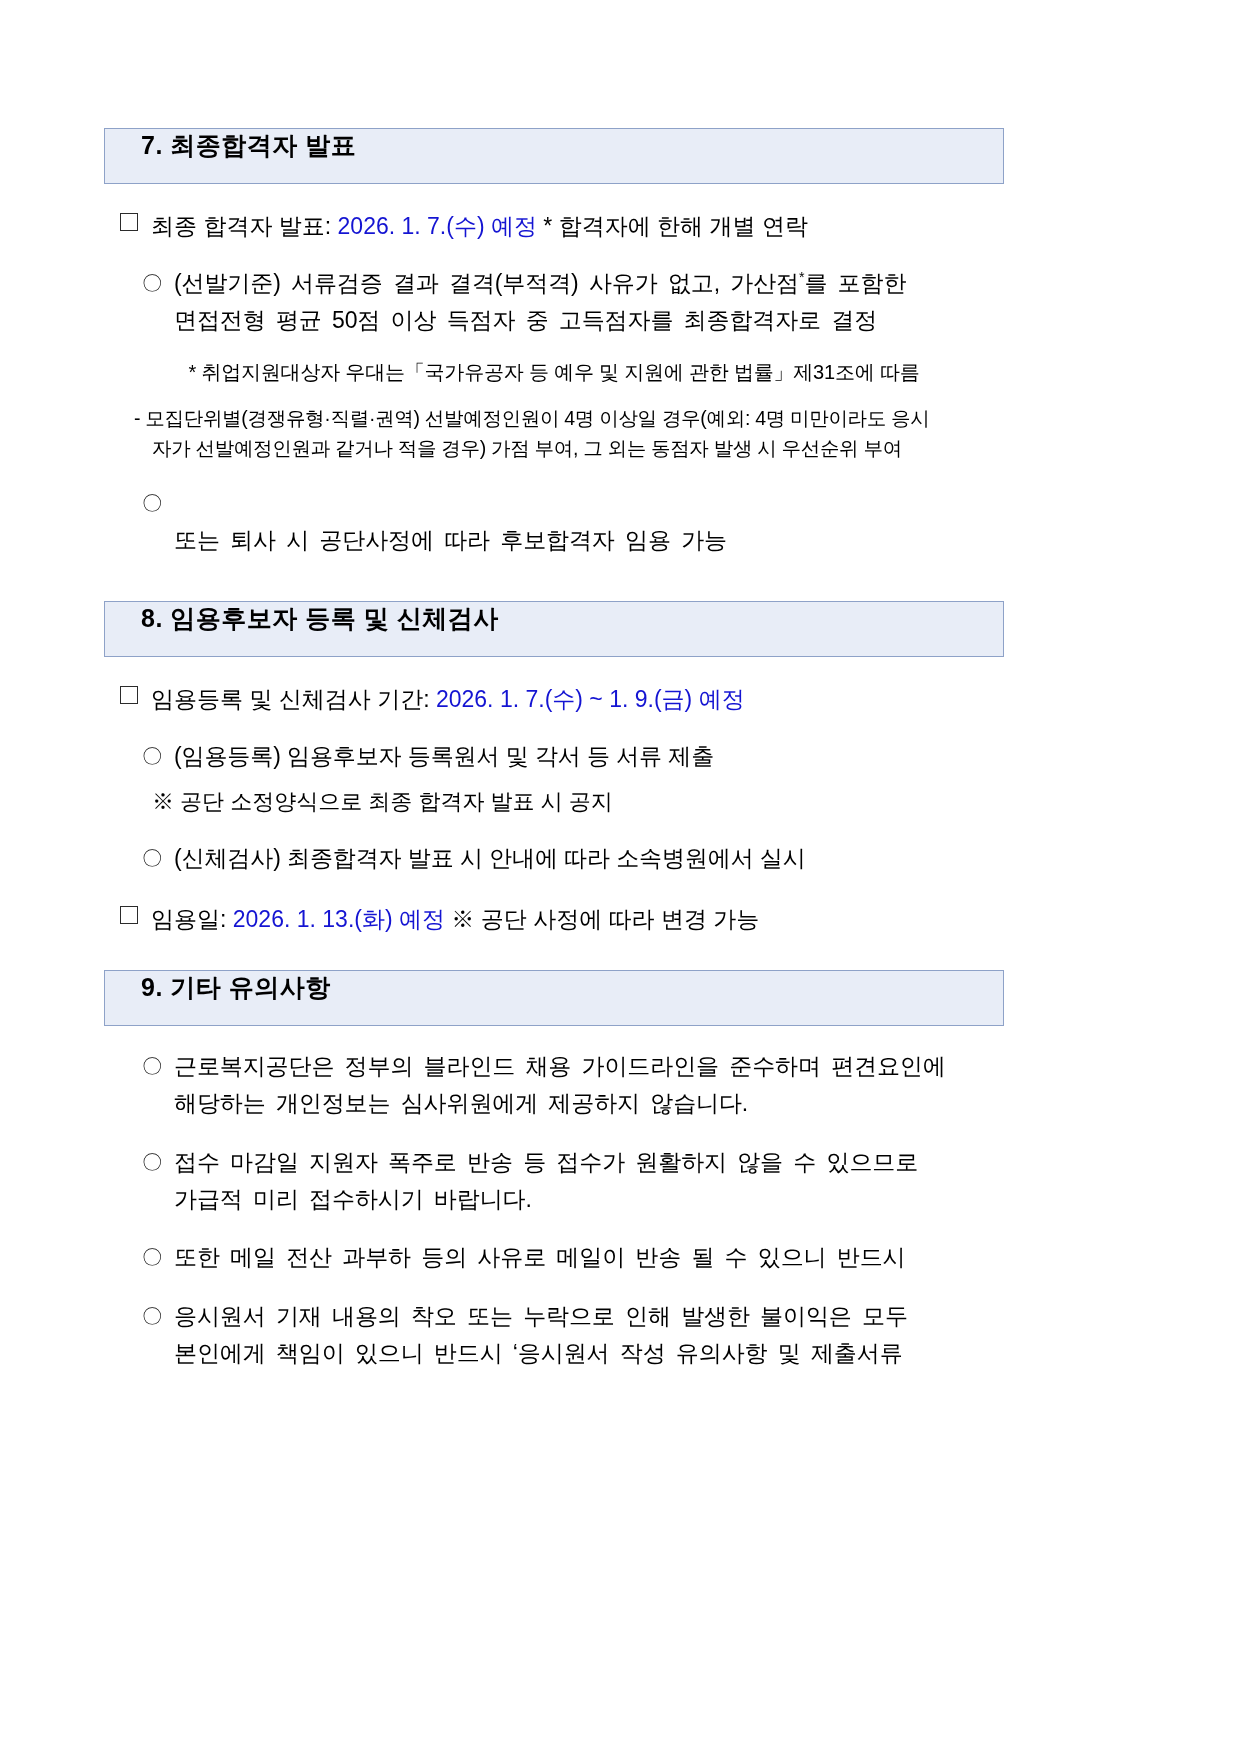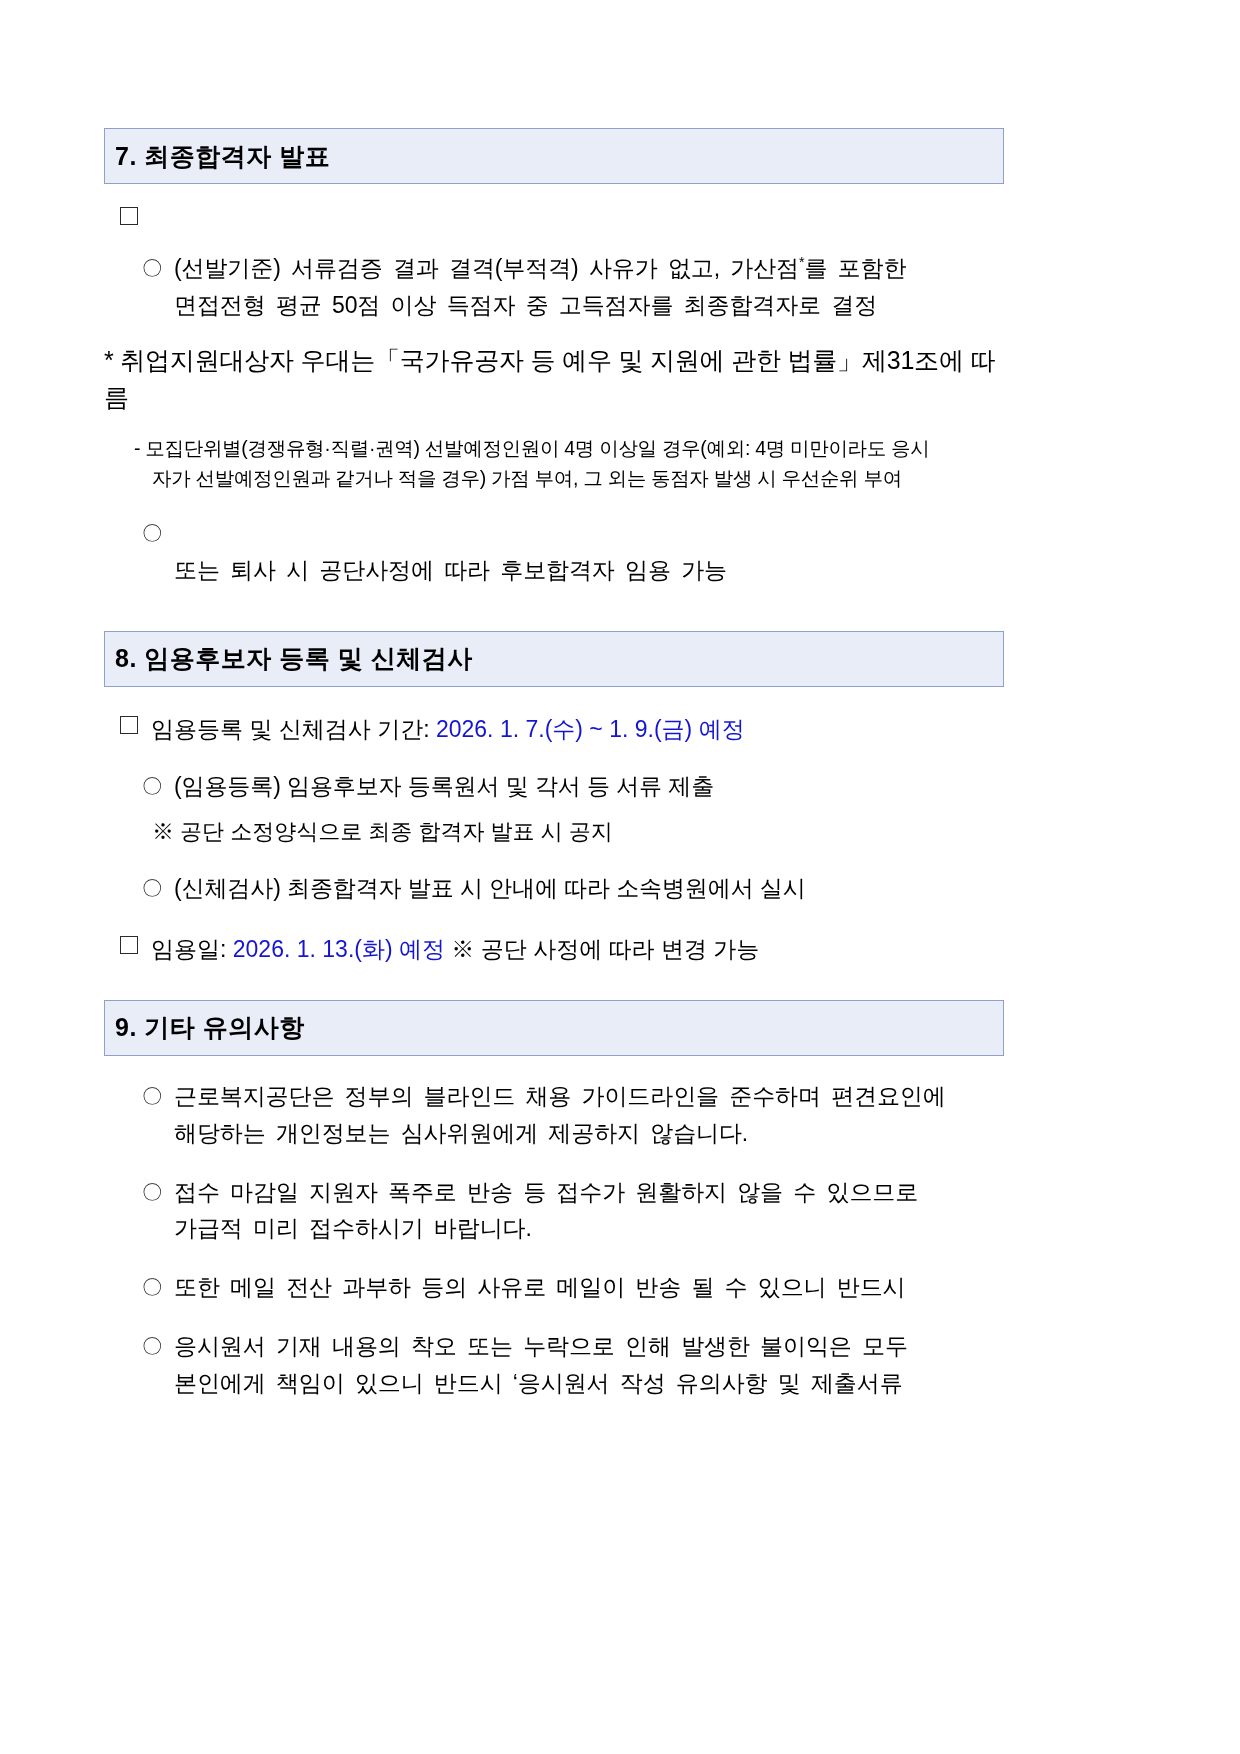--- a/index.html
+++ b/index.html
@@ -28,22 +28,21 @@
     top: 128px;
     width: 900px;
   }
 
   
   .section-bar {
     border: 1px solid #8ea2c8;
     background: #e8edf7;
     height: 56px;
     display: flex;
-    align-items: center;
-    padding-left: 10px;
+    padding-left: 36px;
     box-sizing: border-box;
     margin-bottom: 0;
   }
   .section-bar .title {
     font-size: 25px;
     font-weight: bold;
     letter-spacing: 0.5px;
   }
 
   .block {
@@ -93,24 +92,25 @@
   }
 
   .indent-note {
     font-size: 22px;
     margin-left: 48px;
     margin-top: 10px;
     line-height: 1.5;
   }
 
   .star-note {
-    font-size: 25px;
+    font-size: 20px;
     margin-top: 18px;
     line-height: 1.5;
     letter-spacing: -0.2px;
+    text-align: center;
   }
 
   .dash-note {
     font-size: 19.5px;
     margin-left: 30px;
     margin-top: 16px;
     line-height: 1.55;
     letter-spacing: -0.3px;
   }
   .dash-note .hang {
@@ -139,20 +139,21 @@
 <div class="page">
   <div class="content">
 
     <div class="block">
       <div class="section-bar">
         <span class="title">7. 최종합격자 발표</span>
       </div>
 
       <div class="lvl-check">
         <span class="box"></span>
+        <span class="txt"><span>최종 합격자 발표: </span><span class="blue">2026. 1. 7.(수) 예정</span><span>  * 합격자에 한해 개별 연락</span></span>
       </div>
 
       <div class="lvl-circle">
         <span class="circ">〇</span>
         <span class="txt wide-text"><span>(선발기준) 서류검증 결과 결격(부적격) 사유가 없고, 가산점</span><span class="sup">*</span><span>를 포함한</span><br><span>면접전형 평균 50점 이상 득점자 중 고득점자를 최종합격자로 결정</span></span>
       </div>
 
       <div class="star-note">* 취업지원대상자 우대는「국가유공자 등 예우 및 지원에 관한 법률」제31조에 따름</div>
 
       <div class="dash-note">

